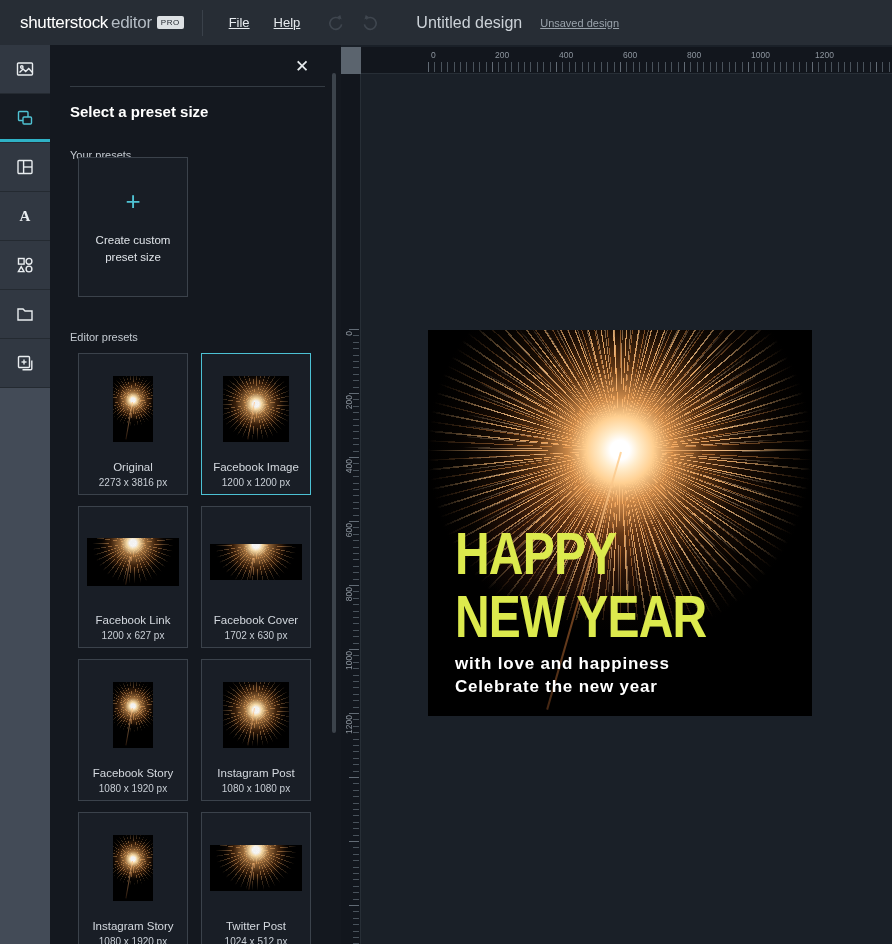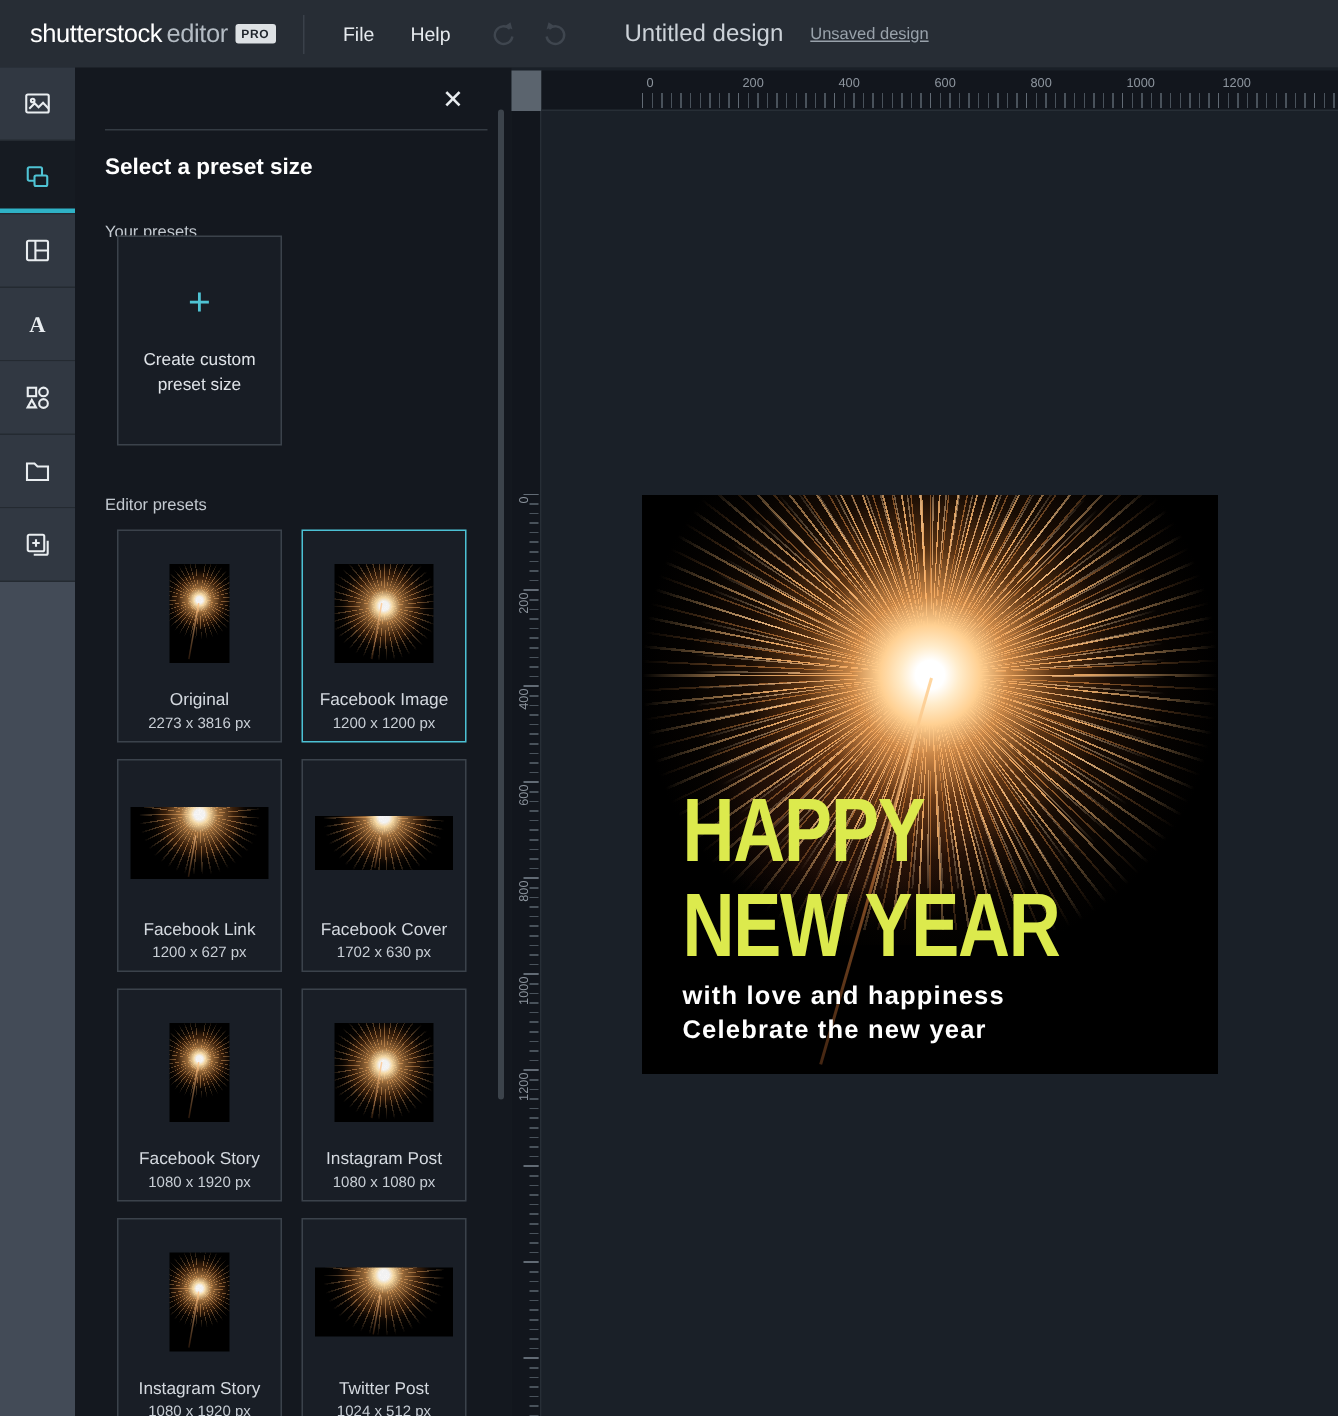--- a/index.html
+++ b/index.html
@@ -5,23 +5,23 @@
   * { margin:0; padding:0; box-sizing:border-box; }
   html,body { background:#0e1116; }
   body { font-family:"Liberation Sans", sans-serif; }
   #app { position:relative; width:892px; height:944px; overflow:hidden; background:#14181f; }
 
   
   .topbar { position:absolute; left:0; top:0; width:892px; height:45px; background:#272d35; display:flex; align-items:center; z-index:5; }
   .brand { display:flex; align-items:center; margin-left:20px; }
   .brand-name { color:#ffffff; font-size:17px; font-weight:normal; letter-spacing:-0.3px; }
   .brand-product { color:#b4bcc4; font-size:17px; margin-left:3px; letter-spacing:-0.3px; }
-  .brand-badge { background:#dde1e4; color:#1e242b; font-size:8px; font-weight:bold; padding:2px 4px; border-radius:2px; margin-left:5px; letter-spacing:.5px; }
+  .brand-badge { background:#dde1e4; color:#1e242b; font-size:8px; font-weight:normal; padding:2px 4px; border-radius:2px; margin-left:5px; letter-spacing:.5px; }
   .topbar-divider { width:1px; height:26px; background:#3a414a; margin:0 14px 0 18px; }
-  .menu-item { color:#e6eaee; font-size:13px; padding:8px 12px; cursor:default; }
+  .menu-item { color:#e6eaee; font-size:13px; padding:8px 12px; cursor:default;text-decoration:underline; }
   .history-btn { width:20px; height:20px; margin-left:14px; display:flex; align-items:center; justify-content:center; }
   .history-btn svg { stroke:#3f464f; fill:none; stroke-width:1.6; }
   .history-btn svg polygon { fill:#3f464f; stroke:none; }
   .doc-title { color:#ccd2d8; font-size:16px; margin-left:36px; }
   .doc-status { color:#99a2ab; font-size:11px; margin-left:18px; text-decoration:underline; }
 
   
   .sidebar { position:absolute; left:0; top:45px; width:50px; height:899px; background:#434b57; }
   .side-tile { position:relative; width:50px; height:49px; background:#313842; border-bottom:1px solid #242a31; display:flex; align-items:center; justify-content:center; }
   .side-tile svg { stroke:#e9edf0; fill:none; stroke-width:1.4; }

